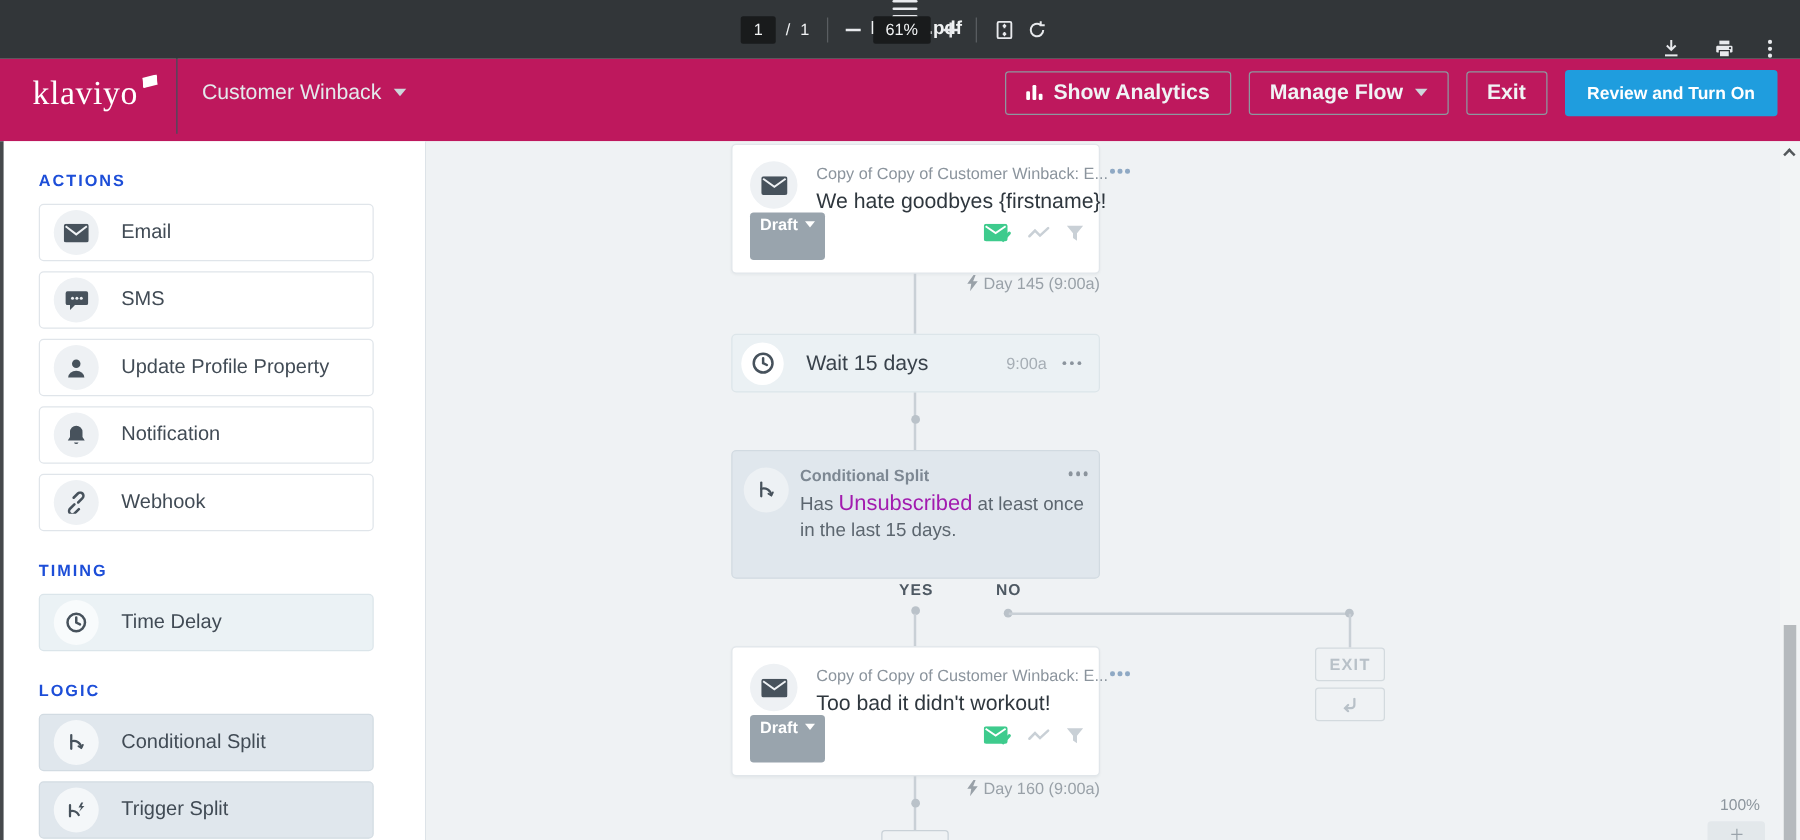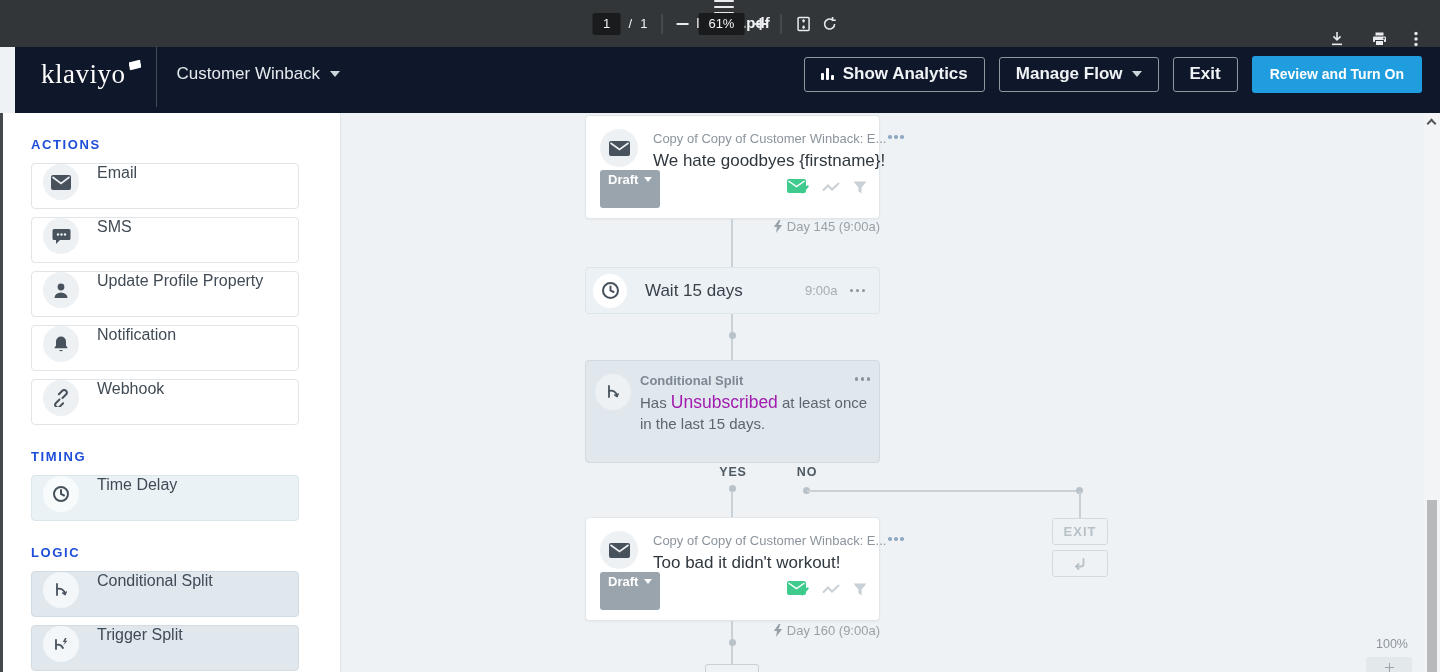--- a/index.html
+++ b/index.html
@@ -24,21 +24,21 @@
               justify-content:center; cursor:pointer; padding:0; }
   .minus-glyph { width:12px; height:2px; background:#e8eaed; }
   .plus-glyph { position:relative; width:12px; height:12px; }
   .plus-glyph::before { content:""; position:absolute; left:0; top:5px; width:12px; height:2px; background:#e8eaed; }
   .plus-glyph::after  { content:""; position:absolute; left:5px; top:0; width:2px; height:12px; background:#e8eaed; }
   .mx10 { margin:0 10px; }
   .pdf-right { margin-left:auto; display:flex; align-items:center; gap:26px; padding-right:6px; }
   .pdf-page-grp { display:flex; align-items:center; gap:8px; font-size:13px; }
 
   
-  .app-header { height:66px; background:#0f172a; display:flex; align-items:center; padding:0 0 12px 26px;margin-left:15px; }
+  .app-header { height:66px; background:#be185d; display:flex; align-items:center; padding:0 0 12px 26px; }
   .logo { font-family:"Liberation Serif", serif; font-size:27px; color:#ffffff;
           position:relative; padding-right:16px; letter-spacing:.5px; }
   .logo-flag { position:absolute; right:1px; top:1px; width:12px; height:10px; background:#fff;
                clip-path:polygon(0 18%, 100% 0%, 100% 82%, 0 100%); transform:rotate(-6deg); }
   .header-sep { width:1px; height:66px; background:#414e59; margin:0 20px 0 14px; }
   .flow-name-wrap { display:flex; align-items:center; gap:10px; cursor:pointer; }
   .flow-name { font-size:17px; color:#e4e9ec; }
   .caret-down { width:0; height:0; border-left:5px solid transparent; border-right:5px solid transparent;
                 border-top:6px solid #cdd5da; }
   .header-actions { margin-left:auto; display:flex; align-items:center; gap:14px; padding-right:18px; }
@@ -53,21 +53,21 @@
                  font-family:"Liberation Sans", sans-serif; }
 
   
   .content { height:559px; display:flex; position:relative; }
   .left-edge { width:3px; background:#46494c; }
 
   .sidebar { width:338px; background:#ffffff; border-right:1px solid #dde3e8;
              padding:24px 0 0 28px; overflow:hidden; }
   .section-title { font-size:13px; letter-spacing:1.6px; color:#1d4ed8; font-weight:bold; margin-bottom:11px; }
   .side-card { width:268px; height:46px; border:1px solid #e0e5ea; border-radius:4px; background:#fff;
-               display:flex; align-items:flex-start; padding-left:11px; gap:18px; margin-bottom:8px; cursor:pointer; }
+               display:flex; align-items:center; padding-left:11px; gap:18px; margin-bottom:8px; cursor:pointer; }
   .side-card.timing { background:#ebf2f5; border-color:#dbe5ea; }
   .side-card.logic  { background:#e0e7ed; border-color:#d2dbe2; }
   .side-circle { width:36px; height:36px; border-radius:50%; background:#eef1f4;
                  display:flex; align-items:center; justify-content:center; flex:none; }
   .side-card.timing .side-circle, .side-card.logic .side-circle { background:rgba(255,255,255,.65); }
   .side-label { font-size:16px; color:#414b55; }
   .section-gap { margin-top:24px; }
 
   .canvas { flex:1; position:relative; background:#eff2f4; overflow:hidden; }
 

